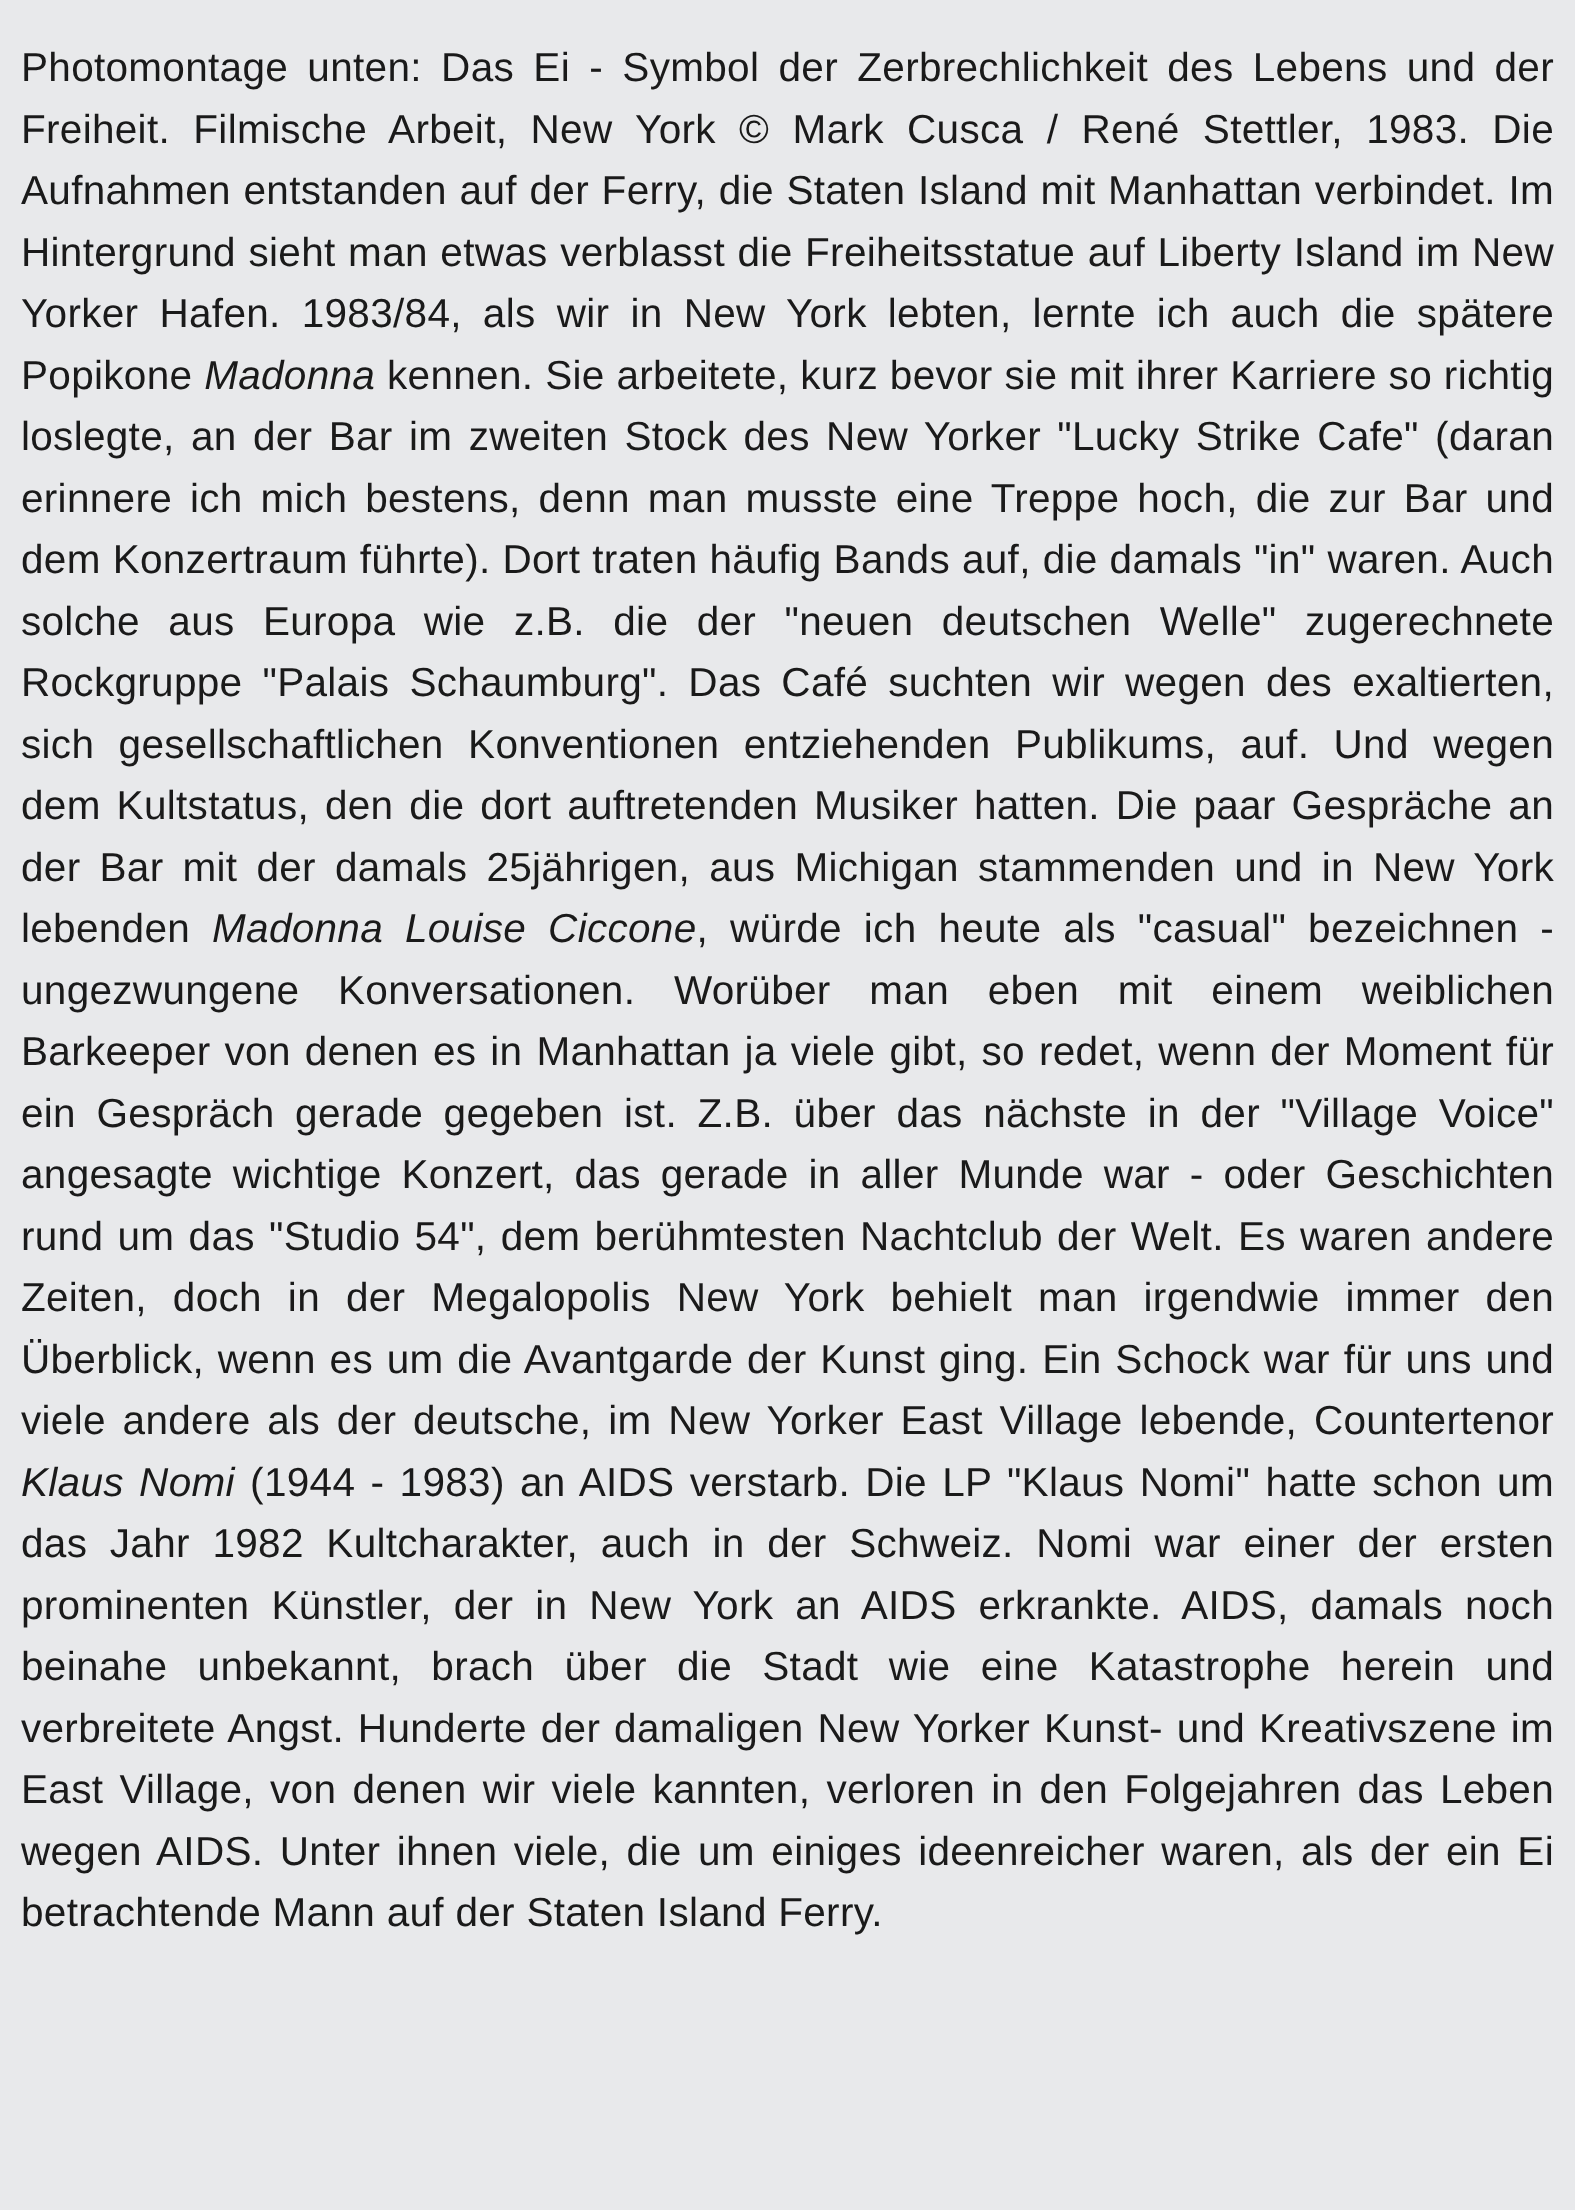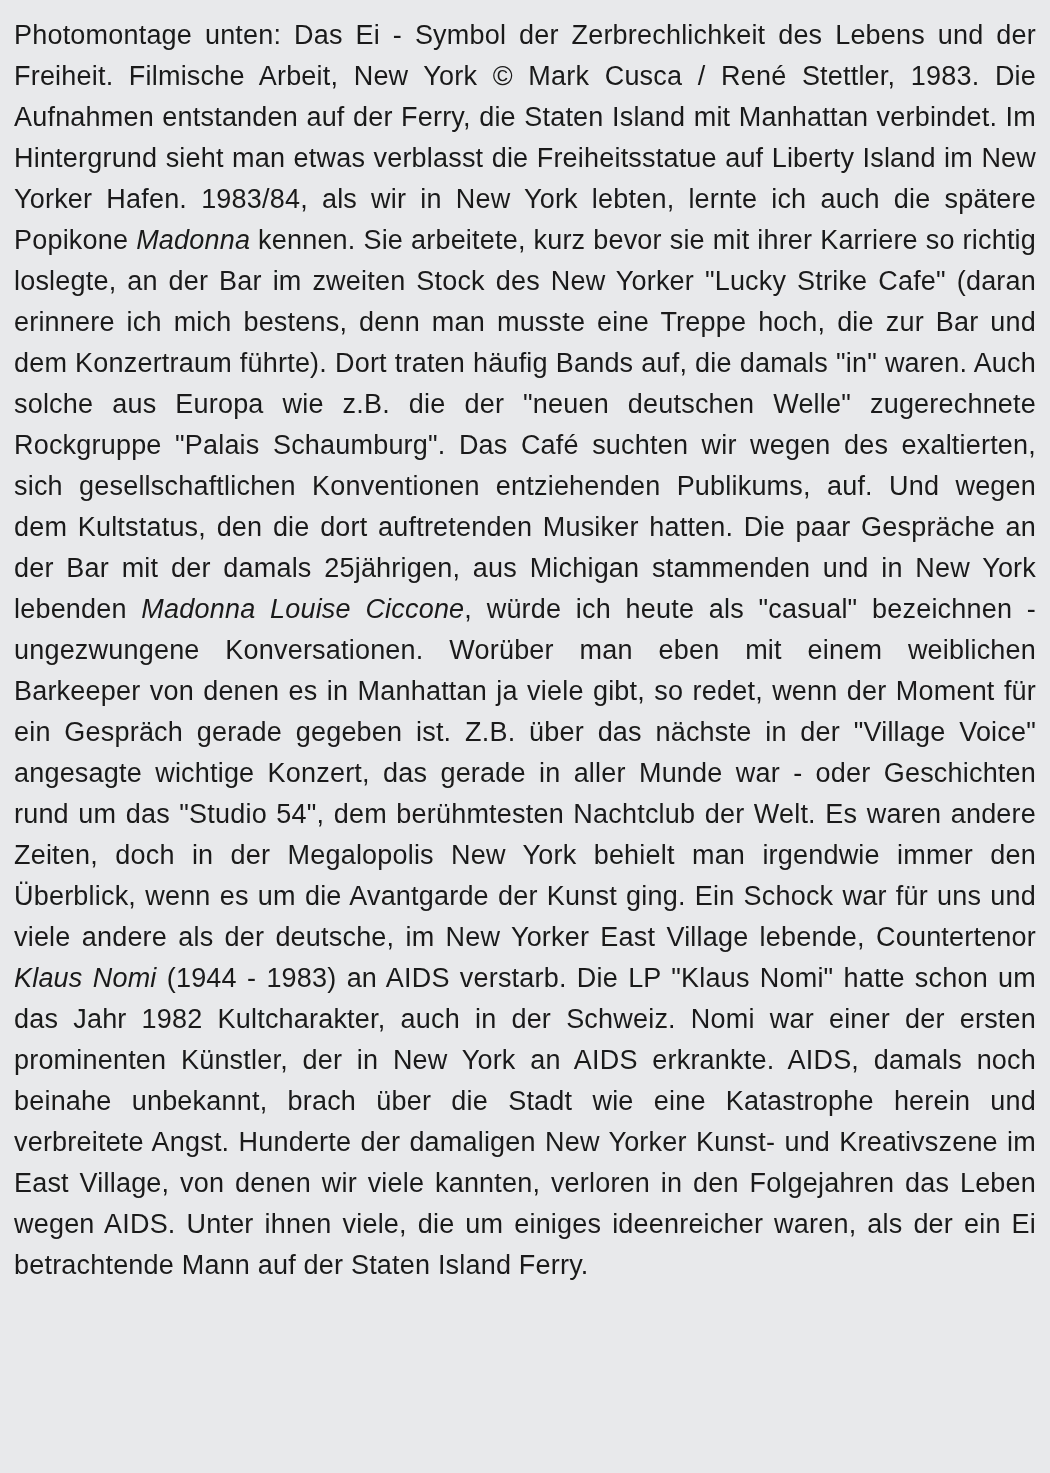--- a/index.html
+++ b/index.html
@@ -10,21 +10,21 @@
     width: 1050px;
     height: 1473px;
     overflow: hidden;
     background: #e8e9eb; 
     font-family: "Liberation Sans", "DejaVu Sans", sans-serif;
   }
   .page {
     box-sizing: border-box;
     width: 1050px;
     height: 1473px;
-    padding: 15px 14px 0 14px;
+    padding: 25px 14px 0 14px;
   }
   .paragraph {
     margin: 0;
     font-size: 27px;
     line-height: 41px;
     letter-spacing: 0.2px;
     text-align: justify;
     color: #1a1a1a; 
     font-weight: 400;
   }

